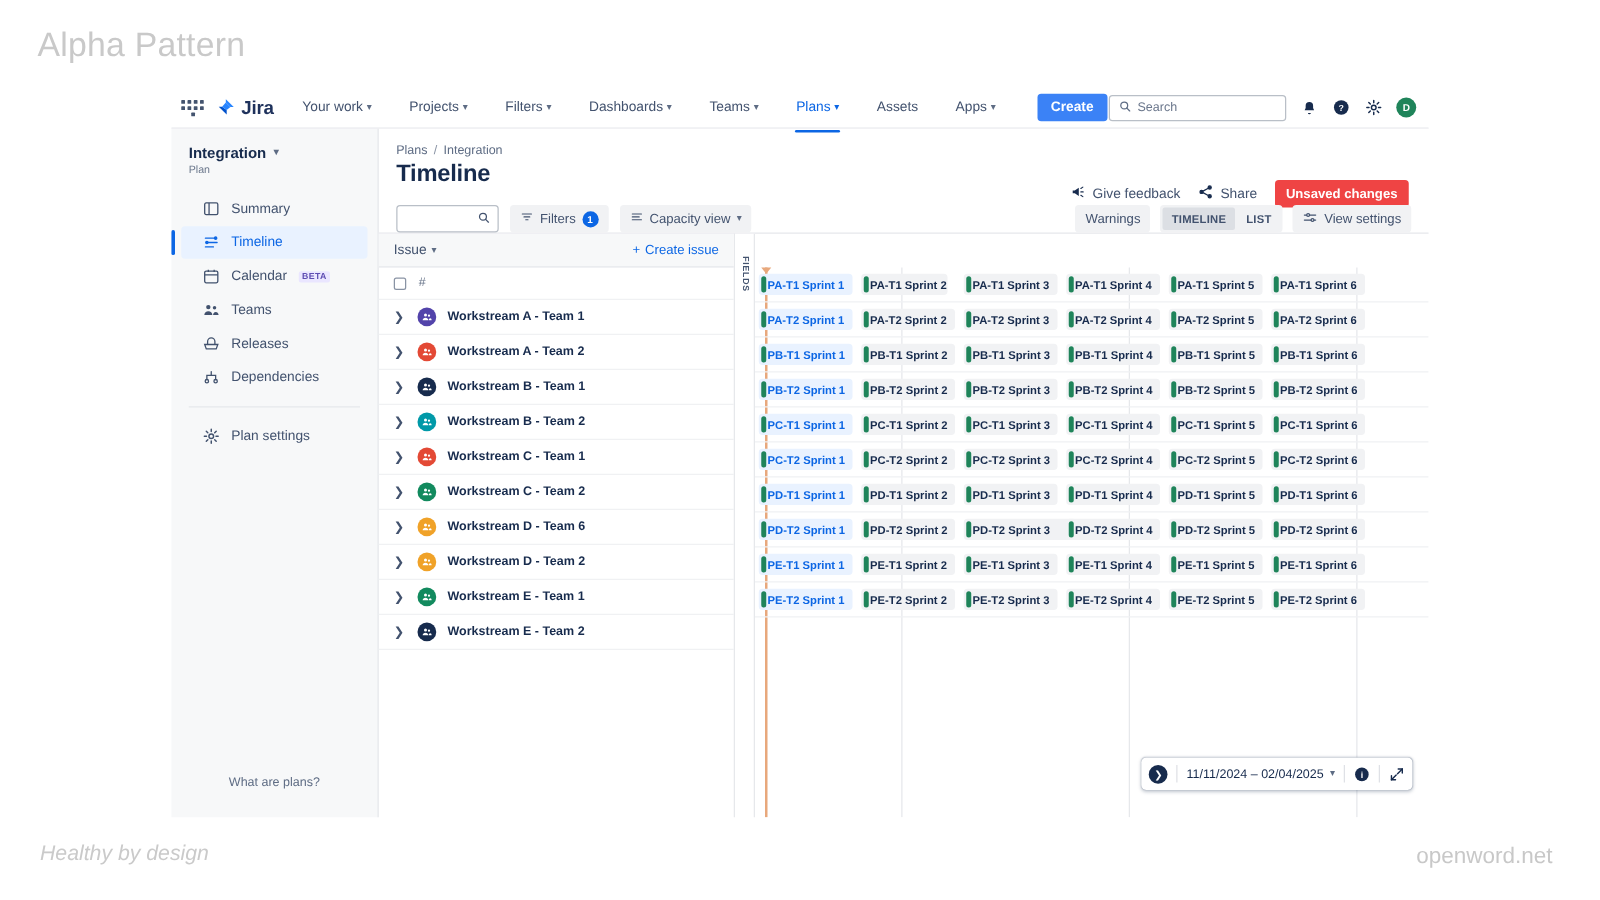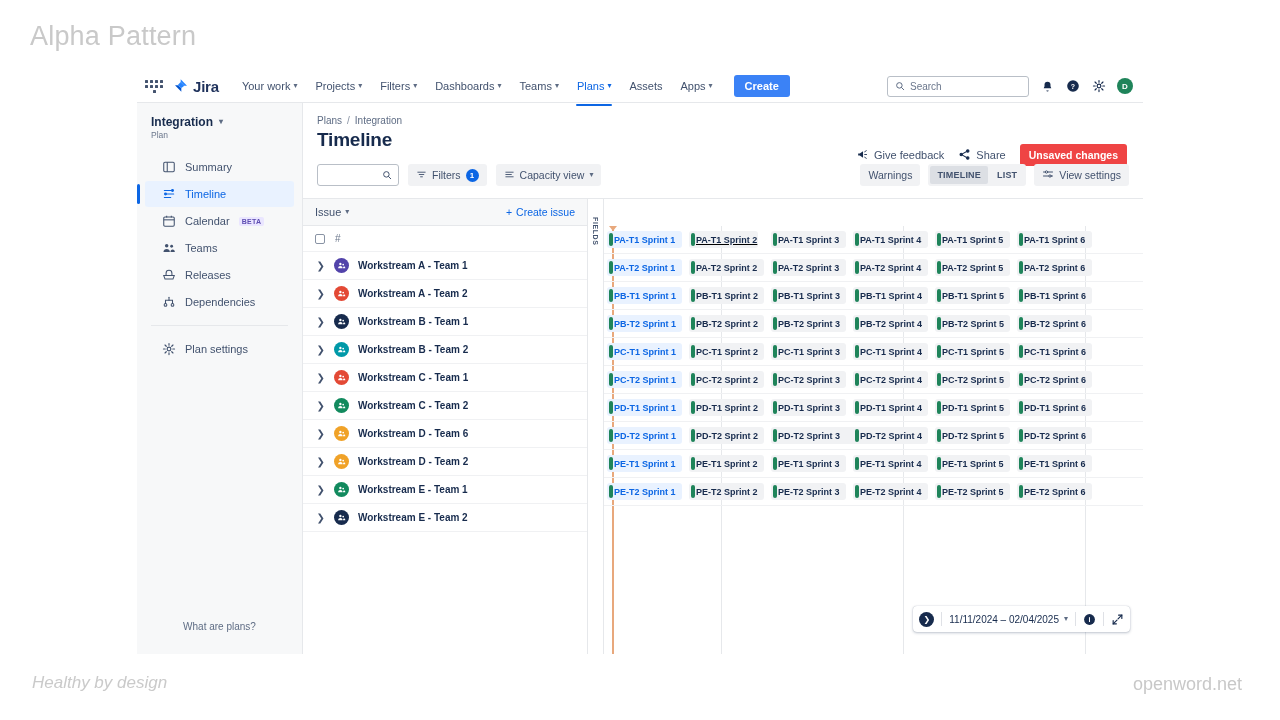--- a/index.html
+++ b/index.html
@@ -39,21 +39,21 @@
     display: flex; align-items: center;
     padding: 0 10px 0 8px;
     background: #fff;
   }
   .appswitch { width: 18px; height: 18px; display:flex; flex-wrap: wrap;
     align-content: center; justify-content: center; gap: 2px; cursor: pointer; }
   .appswitch i { width: 3px; height: 3px; background: #44546f; border-radius: .5px; display:block; }
   .brand { display:flex; align-items:center; gap:4px; margin-left: 10px; cursor: pointer;}
   .brand-mark { width: 16px; height: 16px; position: relative; }
   .brand-name { font-size: 15px; color: #1f325c; font-weight: 600; letter-spacing: -.2px;}
-  .navitems { display: flex; align-items: center; margin-left: 16px; gap: 4px; }
+  .navitems { display: flex; align-items: center; margin-left: 16px; gap: 16px; }
   .navitem {
     font-size: 11px; color: #42526e; padding: 5px 7px;
     display: flex; align-items: center; gap: 3px; cursor: pointer;
     border-radius: 3px; white-space: nowrap;
   }
   .navitem.active { color: #0c66e4; position: relative; }
   .navitem.active::after {
     content:""; position: absolute; left: 6px; right: 6px; bottom: -9px;
     height: 2px; background: #0c66e4; border-radius: 2px;
   }
@@ -146,21 +146,21 @@
     height: 22px; background: #f1f2f4; border-radius: 3px; display: flex;
     align-items: center; padding: 2px; gap: 2px;
   }
   .seg span {
     font-size: 9px; font-weight: 700; color: #42526e; padding: 0 7px;
     line-height: 18px; border-radius: 2px; cursor: pointer; letter-spacing: .2px;
   }
   .seg span.on { background: #dcdfe4; }
 
   
-  .grid { flex: 1; display: flex; margin-top: 12px; border-top: 1px solid #e6e8eb; min-height:0;text-align:right; }
+  .grid { flex: 1; display: flex; border-top: 1px solid #e6e8eb; min-height:0; }
 
   .issue-col { width: 285px; flex: 0 0 285px; border-right: 1px solid #e6e8eb; position:relative;}
   .issue-col-head {
     height: 27px; background: #f7f8f9; border-bottom: 1px solid #e6e8eb;
     display: flex; align-items: center; padding: 0 12px; gap: 5px;
   }
   .issue-col-head .lbl { font-size: 11px; color: #42526e; cursor: pointer; display:flex; align-items:center; gap:4px;}
   .create-issue {
     margin-left: auto; font-size: 10.5px; color: #0c66e4; display: flex;
     align-items: center; gap: 4px; cursor: pointer;
@@ -678,21 +678,21 @@
               <div class="vline" style="left: 117px;"></div>
               <div class="vline" style="left: 299px;"></div>
               <div class="vline" style="left: 481px;"></div>
               <div class="todayline" style="left: 8px;"></div>
               <div class="todaymark" style="left: 5px;"></div>
               <div class="tl-row" style="top: 0px;">
                 <div class="sprint first" style="left: 3px; width: 75px;">
                   <span class="accent"></span>
                   <span class="txt">PA-T1 Sprint 1</span>
                 </div>
-                <div class="sprint" style="left: 85px; width: 69px; text-decoration: underline;">
+                <div class="sprint" style="left: 85px; width: 69px;">
                   <span class="accent"></span>
                   <span class="txt">PA-T1 Sprint 2</span>
                 </div>
                 <div class="sprint" style="left: 167px; width: 75px;">
                   <span class="accent"></span>
                   <span class="txt">PA-T1 Sprint 3</span>
                 </div>
                 <div class="sprint" style="left: 249px; width: 75px;">
                   <span class="accent"></span>
                   <span class="txt">PA-T1 Sprint 4</span>

